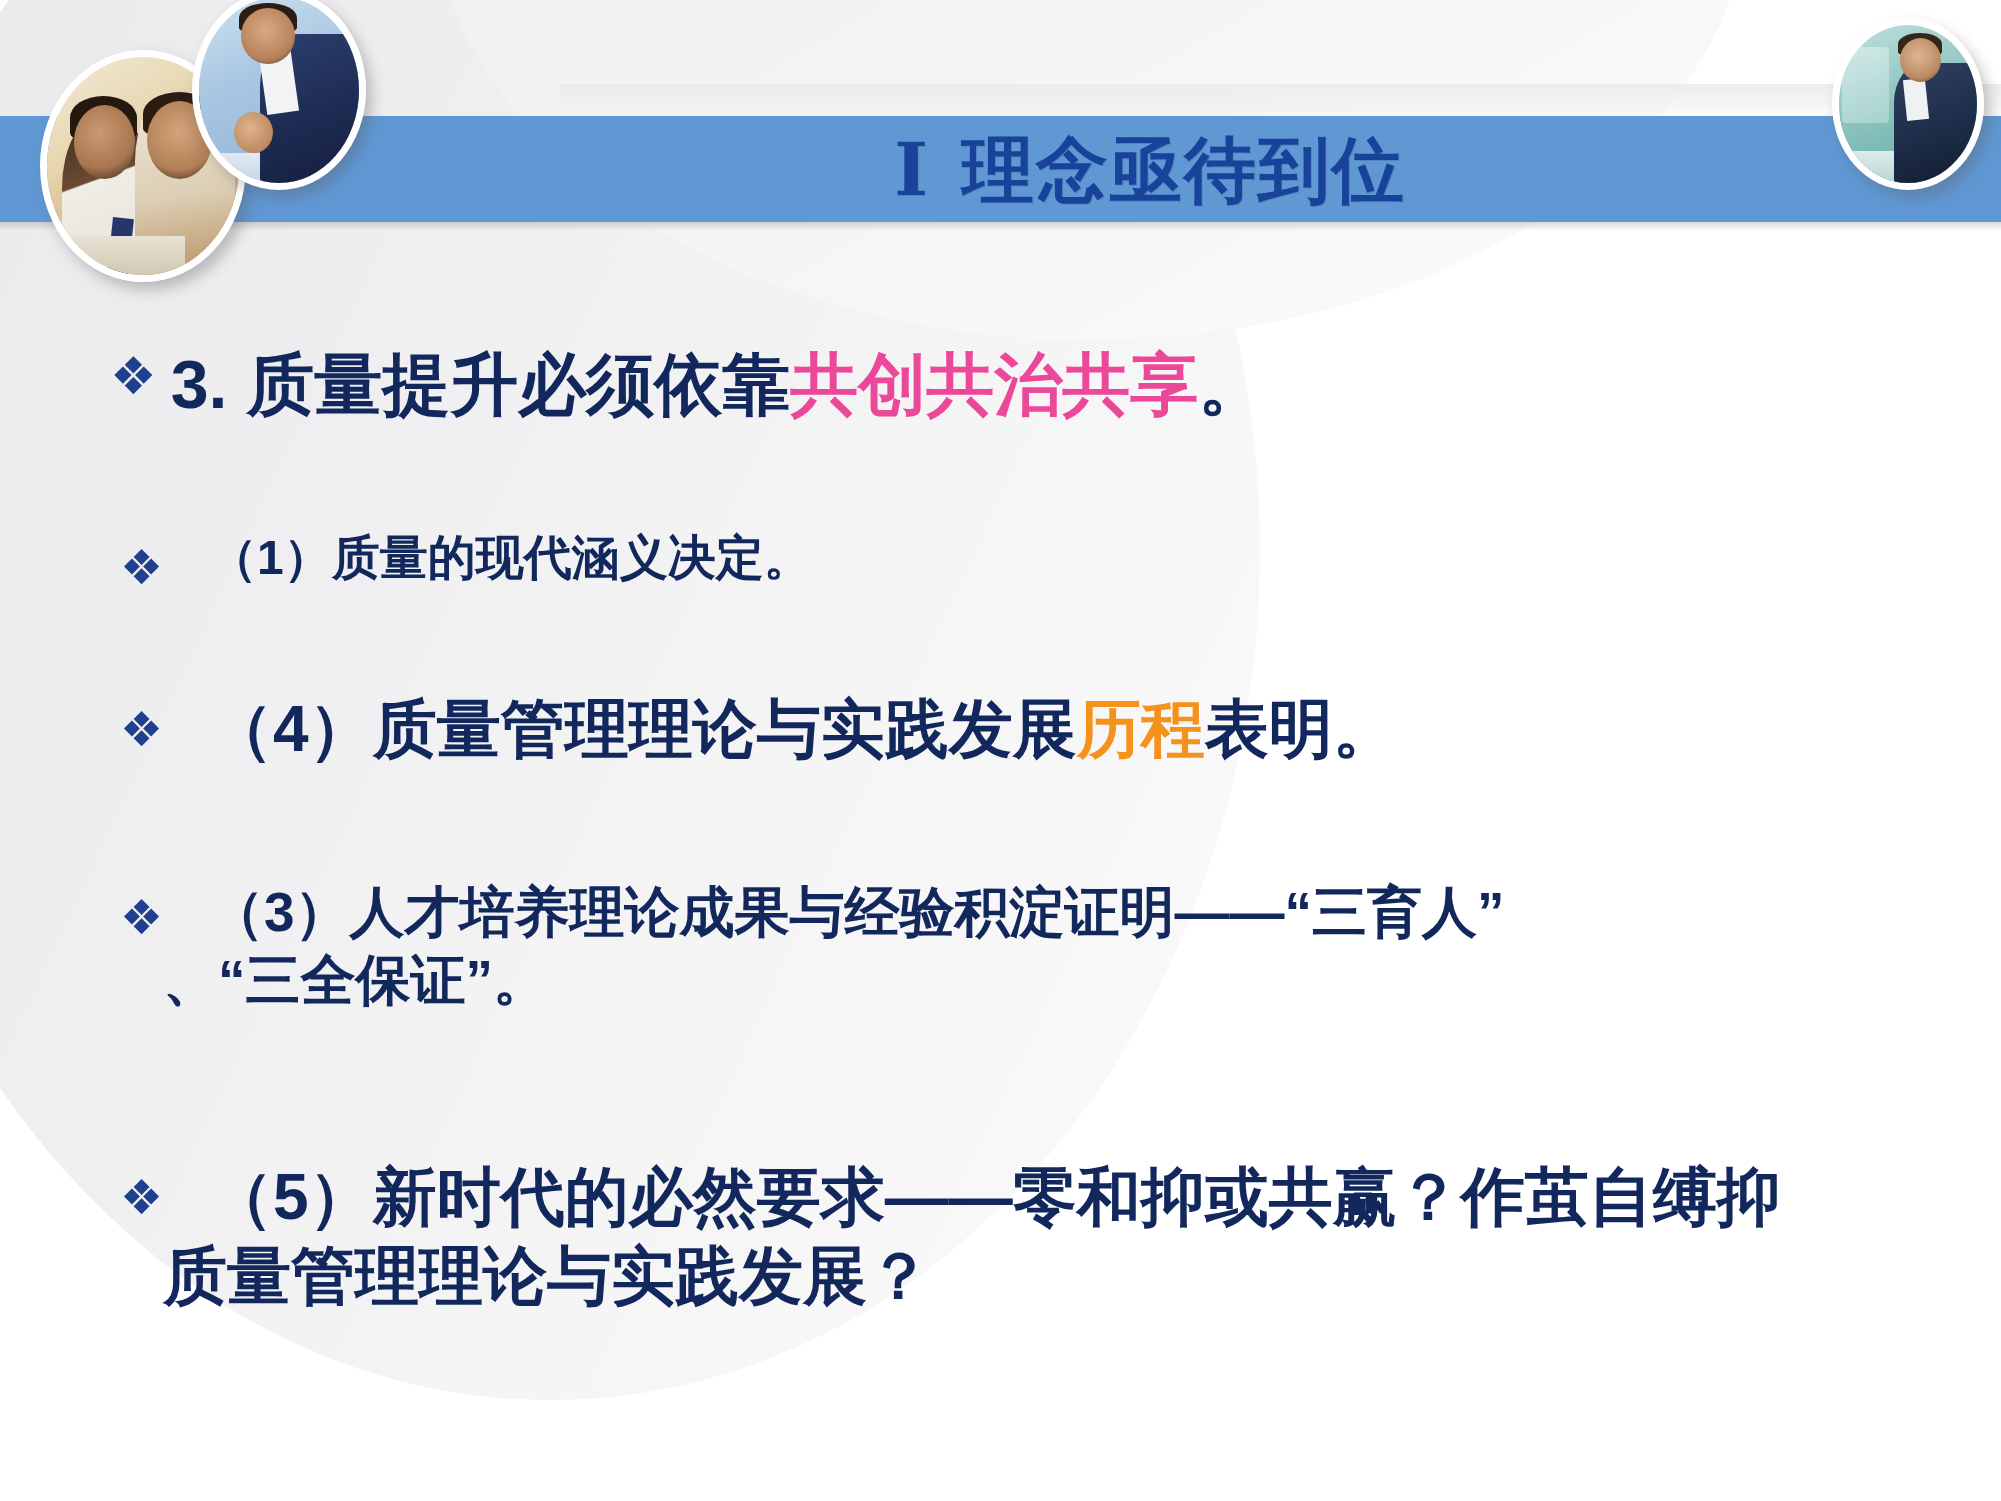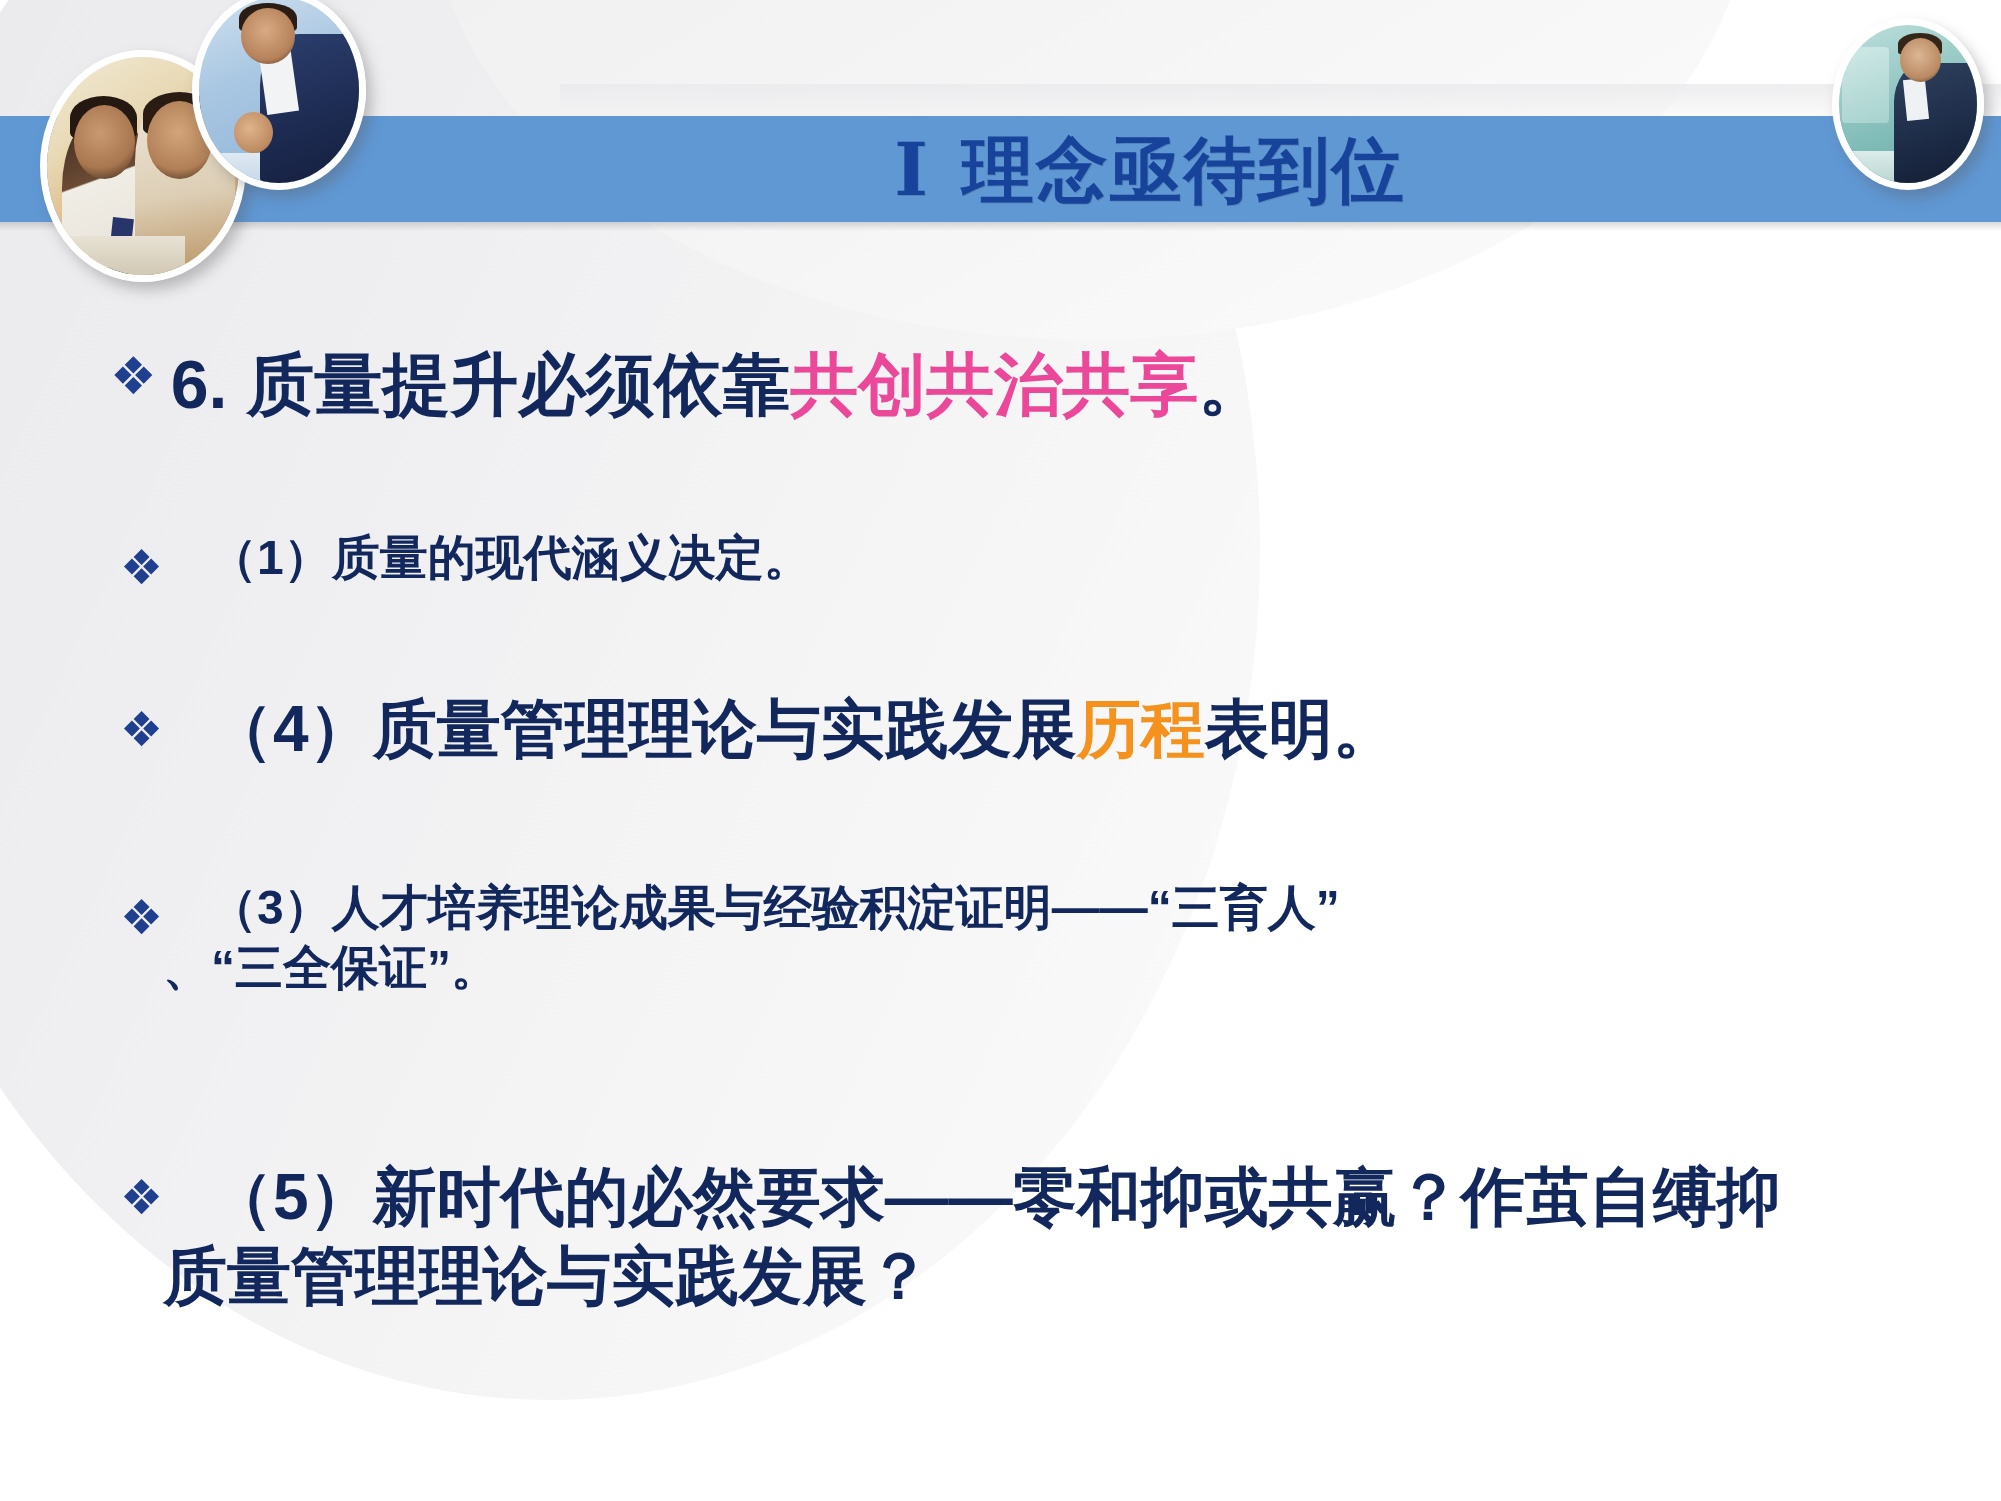--- a/index.html
+++ b/index.html
@@ -200,21 +200,21 @@
   #row-1  { left: 120px;  top: 528px;  }
   #row-1  .marker { font-size: 48px; margin-top: 16px; }
   #row-1  .btext  { font-size: 48px; margin-left: 46px; }
 
   #row-2  { left: 120px;  top: 690px;  }
   #row-2  .marker { font-size: 48px; margin-top: 16px; }
   #row-2  .btext  { font-size: 64px; margin-left: 46px; }
 
   #row-3  { left: 120px;  top: 878px;  width: 1830px; }
   #row-3  .marker { font-size: 48px; margin-top: 16px; }
-  #row-3  .btext  { font-size: 48px; margin-left: 46px; text-indent: -0px; }
+  #row-3  .btext  { font-size: 55px; margin-left: 46px; text-indent: -0px; }
 
   #row-4  { left: 120px;  top: 1158px; width: 1830px; }
   #row-4  .marker { font-size: 48px; margin-top: 16px; }
   #row-4  .btext  { font-size: 64px; margin-left: 46px; }
 
   .wrap-indent { display: block; margin-left: -46px; }
 </style>
 </head>
 <body>
 
@@ -263,21 +263,21 @@
       <div class="p3-shirt"></div>
       <div class="p3-hair"></div>
       <div class="p3-head"></div>
     </div>
   </div>
 
   <div class="body">
 
     <div class="bullet-row" id="row-6">
       <span class="marker">❖</span>
-      <span class="btext"><span>6. 质量提升必须依靠</span><span class="red">共创共治共享</span><span>。</span></span>
+      <span class="btext"><span>3. 质量提升必须依靠</span><span class="red">共创共治共享</span><span>。</span></span>
     </div>
 
     <div class="bullet-row" id="row-1">
       <span class="marker">❖</span>
       <span class="btext">（1）质量的现代涵义决定。</span>
     </div>
 
     <div class="bullet-row" id="row-2">
       <span class="marker">❖</span>
       <span class="btext"><span>（4）质量管理理论与实践发展</span><span class="orange">历程</span><span>表明。</span></span>

